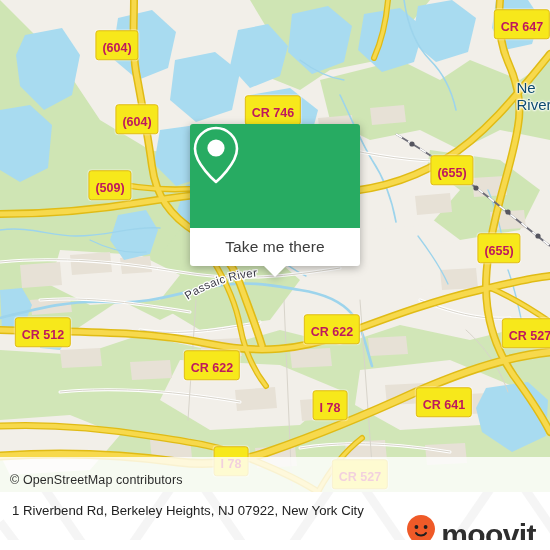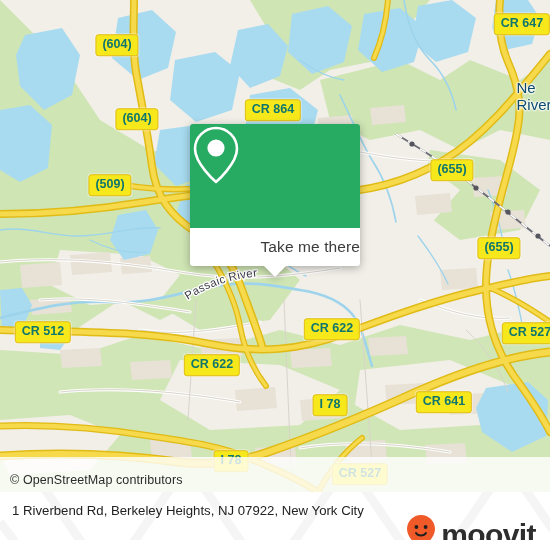--- a/index.html
+++ b/index.html
@@ -23,25 +23,25 @@
     box-sizing:border-box;
     letter-spacing:.1px;
   }
 
   
   .shield{
     position:absolute;
     background:#f7e81b;
     border:1.6px solid #e0bb15;
     border-radius:3px;
-    color:#0f766e;
+    color:#be185d;
     font-size:12.5px;
     font-weight:bold;
     line-height:1;
-    padding:3px 6px 4px 6px;
+    padding:11px 6px 4px 6px;
     white-space:nowrap;
     transform:translate(-50%,-50%);
     box-shadow:0 0 0 1px rgba(255,255,255,.35);
   }
 
   
   .placelabel{
     position:absolute;transform:translate(-50%,-50%);
     color:#0c4a6e;font-size:15px;white-space:nowrap;
     text-align:left;line-height:1.15;
@@ -52,21 +52,21 @@
   #popup{
     position:absolute;left:190px;top:124px;width:170px;
     filter:drop-shadow(0 2px 4px rgba(0,0,0,.30));
   }
   .popup-head{
     background:#27ab62;height:104px;border-radius:3px 3px 0 0;
     display:flex;align-items:center;justify-content:center;
   }
   .popup-foot{
     background:#fff;height:38px;border-radius:0 0 3px 3px;
-    display:flex;align-items:center;justify-content:flex-end;
+    display:flex;align-items:center;justify-content:center;
     position:relative;
   }
   .popup-foot span{
     color:#3b3b3b;font-size:15.5px;letter-spacing:.1px;
   }
   .popup-tail{
     position:absolute;left:50%;bottom:-11px;transform:translateX(-50%);
     width:0;height:0;border-left:11px solid transparent;
     border-right:11px solid transparent;border-top:11px solid #fff;
   }
@@ -271,21 +271,21 @@
 
         <path id="riverpath" d="M188,300 C205,288 232,278 262,276" fill="none"></path>
         <text font-family="Liberation Sans, sans-serif" font-size="11.5" fill="#3b3b46" stroke="#ffffff" stroke-width="2.6" paint-order="stroke" letter-spacing="0.3">
           <textPath href="#riverpath" startOffset="0">Passaic River</textPath>
         </text>
       </g>
     </svg>
 
     <div id="shields">
         <div class="shield" style="left: 117px; top: 45px;">(604)</div>
-        <div class="shield" style="left: 273px; top: 110px;">CR 864</div>
+        <div class="shield" style="left: 273px; top: 110px;">CR 746</div>
         <div class="shield" style="left: 137px; top: 119px;">(604)</div>
         <div class="shield" style="left: 522px; top: 24px;">CR 647</div>
         <div class="shield" style="left: 110px; top: 185px;">(509)</div>
         <div class="shield" style="left: 452px; top: 170px;">(655)</div>
         <div class="shield" style="left: 499px; top: 248px;">(655)</div>
         <div class="shield" style="left: 43px; top: 332px;">CR 512</div>
         <div class="shield" style="left: 332px; top: 329px;">CR 622</div>
         <div class="shield" style="left: 530px; top: 333px;">CR 527</div>
         <div class="shield" style="left: 212px; top: 365px;">CR 622</div>
         <div class="shield" style="left: 330px; top: 405px;">I 78</div>

